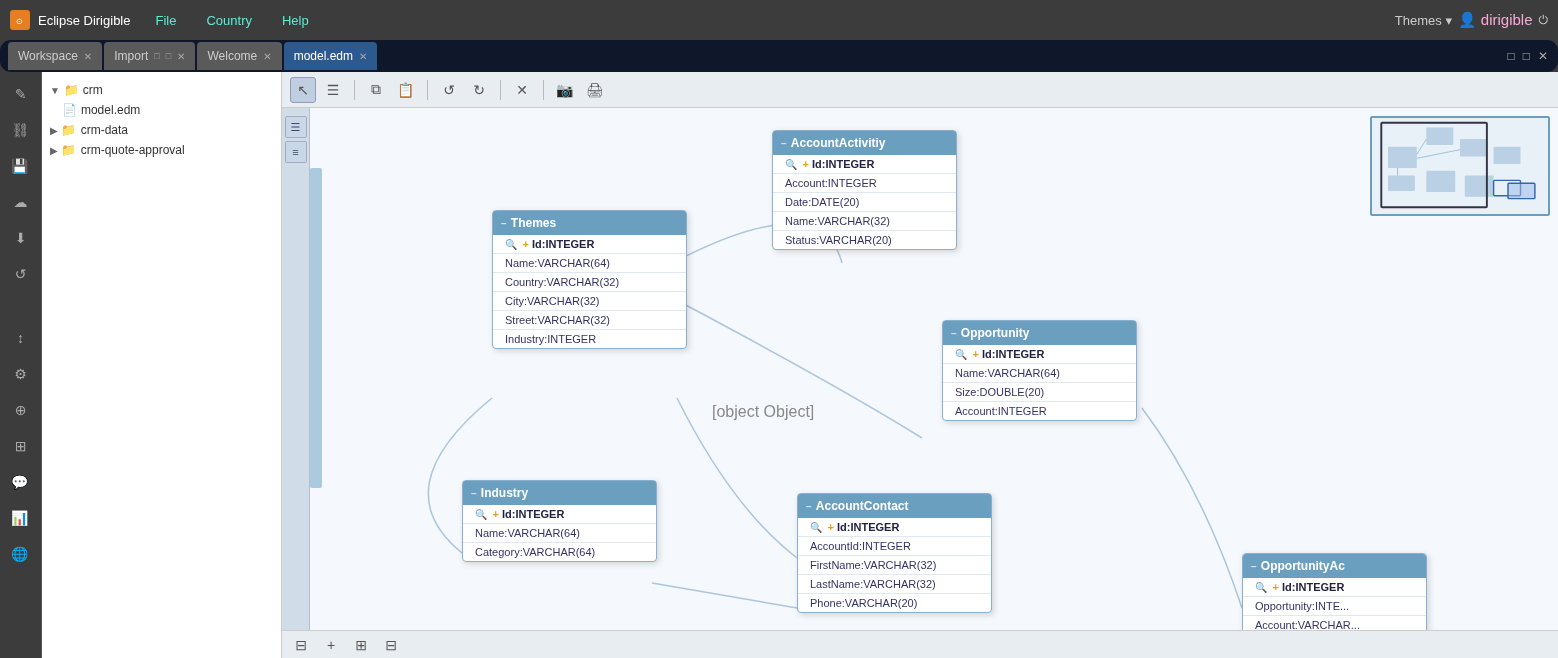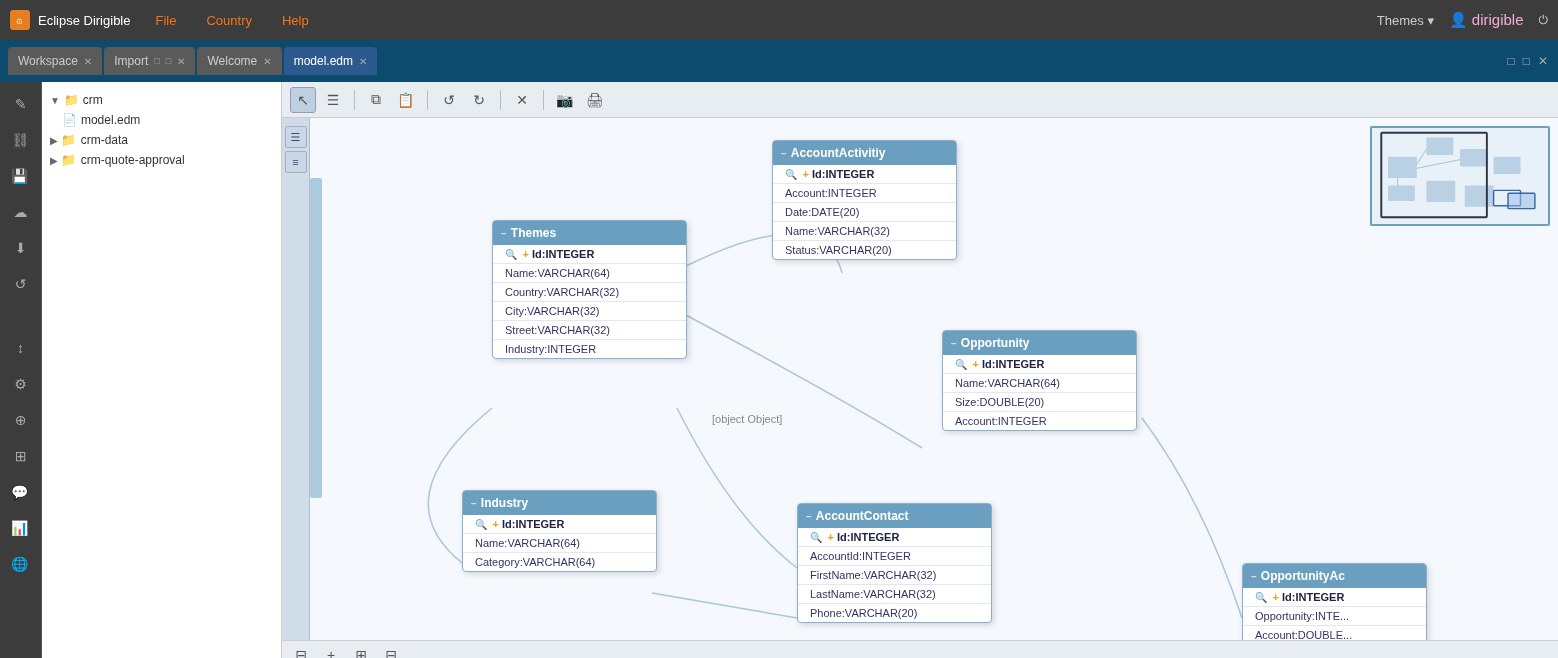--- a/index.html
+++ b/index.html
@@ -5,30 +5,30 @@
     * { box-sizing: border-box; margin: 0; padding: 0; }
     body { font-family: 'Segoe UI', Arial, sans-serif; background: #3c3c3c; color: #fff; width: 1558px; height: 658px; overflow: hidden; font-size: 12px; }
 
     
     #top-bar {
       display: flex; align-items: center; height: 40px;
       background: #3c3c3c; padding: 0 10px; gap: 20px;
     }
     #app-logo { display: flex; align-items: center; gap: 8px; font-size: 13px; color: #fff; }
     #app-logo .logo-icon { width: 20px; height: 20px; background: #e67e22; border-radius: 3px; display: flex; align-items: center; justify-content: center; font-size: 10px; }
-    .menu-item { color: #f97316; cursor: pointer; font-size: 13px; padding: 0 5px; }
-    .top-bar-right { margin-left: auto; display: flex; align-items: center; gap: 15px; }
+    .menu-item { color: #5eead4; cursor: pointer; font-size: 13px; padding: 0 5px; }
+    .top-bar-right { margin-left: auto; display: flex; align-items: center; gap: 6px; }
     .themes-btn { color: #ccc; font-size: 13px; cursor: pointer; }
     .user-btn { color: #f9a8d4; font-size: 15px; cursor: pointer; }
     .power-btn { color: #ccc; cursor: pointer; }
 
     
     #tab-bar {
-      display: flex; align-items: center; height: 42px;
-      background: #0c4a6e; padding: 0 8px; gap: 2px;
+      display: flex; align-items: center; height: 32px;
+      background: #0f172a; padding: 0 8px; gap: 2px; border-radius: 11px;
     }
     .tab {
       display: flex; align-items: center; gap: 6px;
       padding: 4px 10px; background: #5a5a5a; border-radius: 4px 4px 0 0;
       color: #ccc; cursor: pointer; font-size: 12px; height: 28px;
     }
     .tab.active { background: #2d5a8e; color: #fff; }
     .tab .close { font-size: 10px; color: #aaa; cursor: pointer; }
     .tab-spacer { flex: 1; }
     .tab-actions { display: flex; align-items: center; gap: 4px; }
@@ -299,21 +299,21 @@
           <span style="color:#e8a020;">+</span>
           Id:INTEGER
         </div>
         <div class="edm-table-row">Name:VARCHAR(64)</div>
         <div class="edm-table-row">Country:VARCHAR(32)</div>
         <div class="edm-table-row">City:VARCHAR(32)</div>
         <div class="edm-table-row">Street:VARCHAR(32)</div>
         <div class="edm-table-row">Industry:INTEGER</div>
       </div>
 
-      <div style="position:absolute;left:430px;top:295px;color:#888;font-size:11px;">[object Object]</div>
+      <div style="position:absolute;left:430px;top:295px;color:#888;font-size:16px;">[object Object]</div>
 
       <div class="edm-table" style="left:660px;top:212px;min-width:195px;">
         <div class="edm-table-header">
           <span class="collapse-btn">−</span>
           <span>Opportunity</span>
         </div>
         <div class="edm-table-row pk">
           <span class="search-icon">🔍</span>
           <span style="color:#e8a020;">+</span>
           Id:INTEGER
@@ -357,21 +357,21 @@
         <div class="edm-table-header">
           <span class="collapse-btn">−</span>
           <span>OpportunityAc</span>
         </div>
         <div class="edm-table-row pk">
           <span class="search-icon">🔍</span>
           <span style="color:#e8a020;">+</span>
           Id:INTEGER
         </div>
         <div class="edm-table-row">Opportunity:INTE...</div>
-        <div class="edm-table-row">Account:DOUBLE...</div>
+        <div class="edm-table-row">Account:VARCHAR...</div>
       </div>
 
       <div id="minimap">
         <svg class="minimap-inner" viewBox="0 0 180 100">
 
           <rect x="15" y="30" width="30" height="22" rx="1" fill="#8bafd0" opacity="0.5"></rect>
           <rect x="55" y="10" width="28" height="18" rx="1" fill="#8bafd0" opacity="0.5"></rect>
           <rect x="90" y="22" width="28" height="18" rx="1" fill="#8bafd0" opacity="0.5"></rect>
           <rect x="125" y="30" width="28" height="18" rx="1" fill="#8bafd0" opacity="0.5"></rect>
           <rect x="15" y="60" width="28" height="16" rx="1" fill="#8bafd0" opacity="0.5"></rect>

